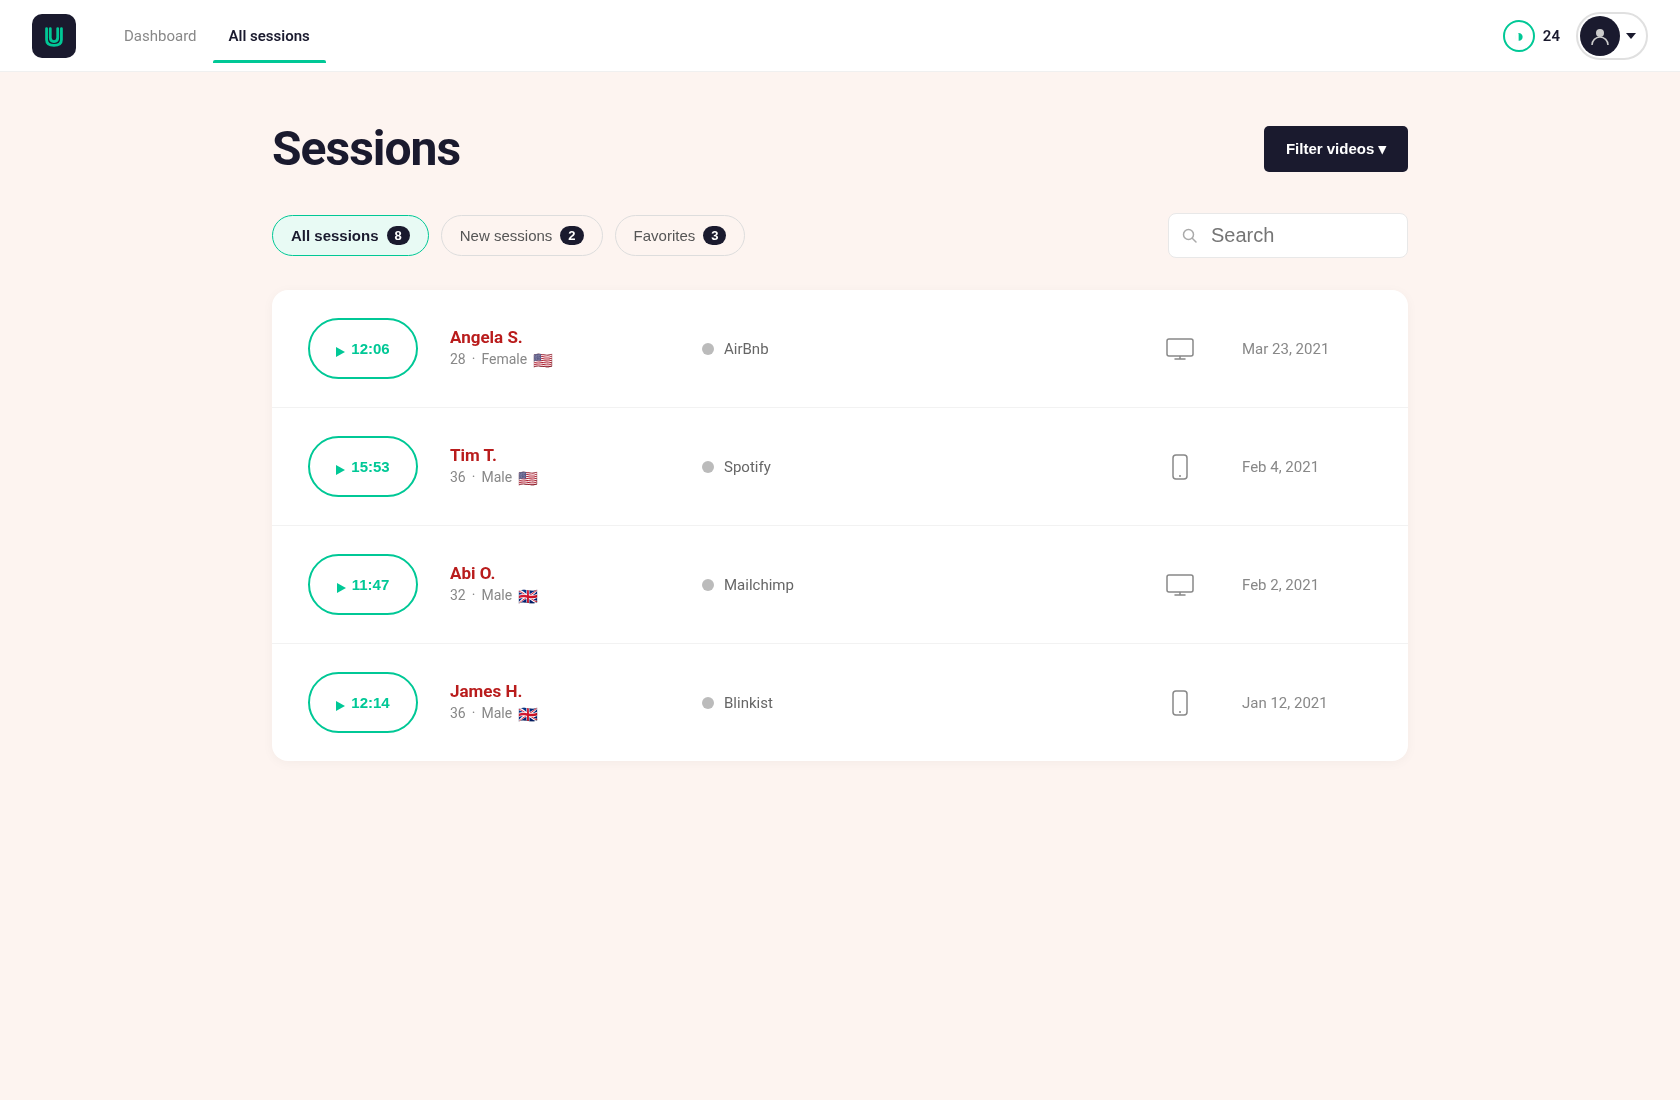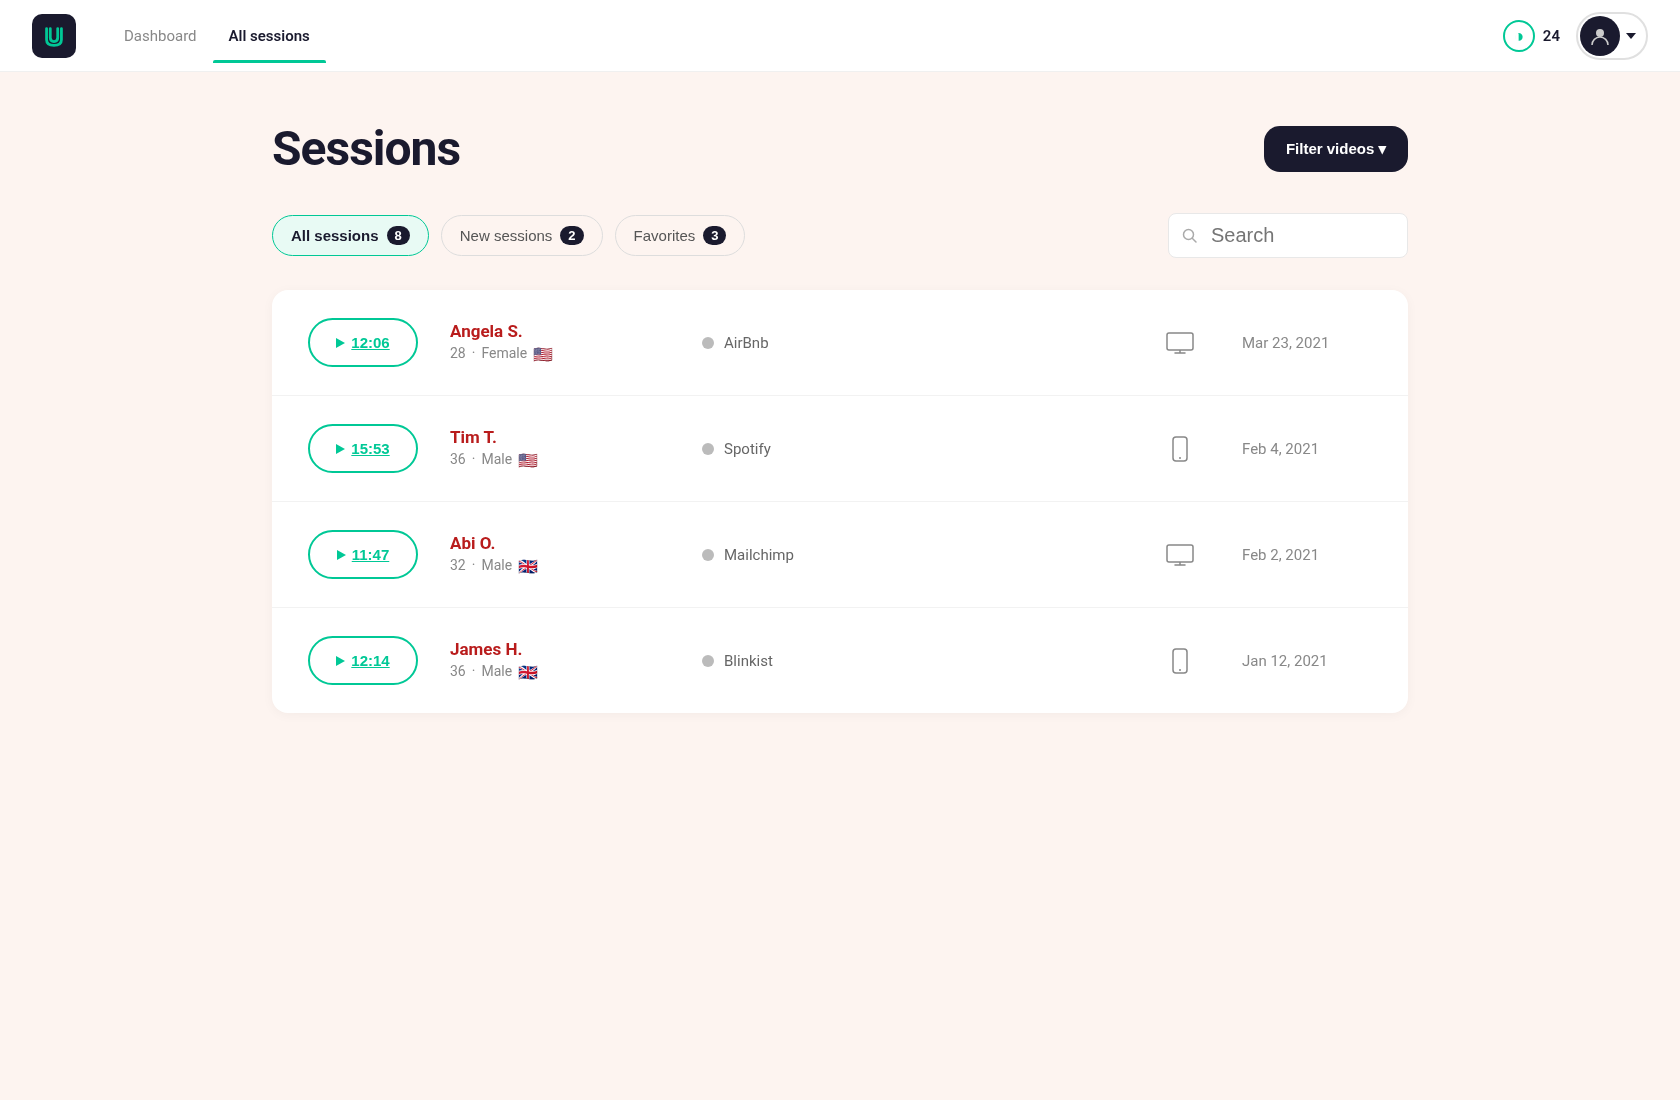--- a/index.html
+++ b/index.html
@@ -141,21 +141,21 @@
       font-size: 48px;
       font-weight: 700;
       color: #1a1a2e;
       letter-spacing: -1px;
     }
 
     .filter-btn {
       background: #1a1a2e;
       color: #fff;
       border: none;
-      border-radius: 16px;
+      border-radius: 5px;
       padding: 14px 22px;
       font-size: 15px;
       font-weight: 600;
       cursor: pointer;
       display: flex;
       align-items: center;
       gap: 8px;
     }
 
     
@@ -241,34 +241,33 @@
       border-bottom: 1px solid #f2f2f2;
       gap: 32px;
     }
 
     .session-row:last-child {
       border-bottom: none;
     }
 
     .play-btn {
       display: flex;
-      align-items: center;
+      align-items: flex-end;
       justify-content: center;
       gap: 6px;
       border: 2px solid #00c896;
       border-radius: 100px;
-      padding: 14px 20px;
+      padding: 20px 20px;
       color: #00c896;
       font-size: 15px;
       font-weight: 600;
       cursor: pointer;
       background: transparent;
       white-space: nowrap;
       min-width: 110px;
-      text-decoration: underline;
     }
 
     .play-triangle {
       width: 0;
       height: 0;
       border-style: solid;
       border-width: 5px 0 5px 9px;
       border-color: transparent transparent transparent #00c896;
     }
 

